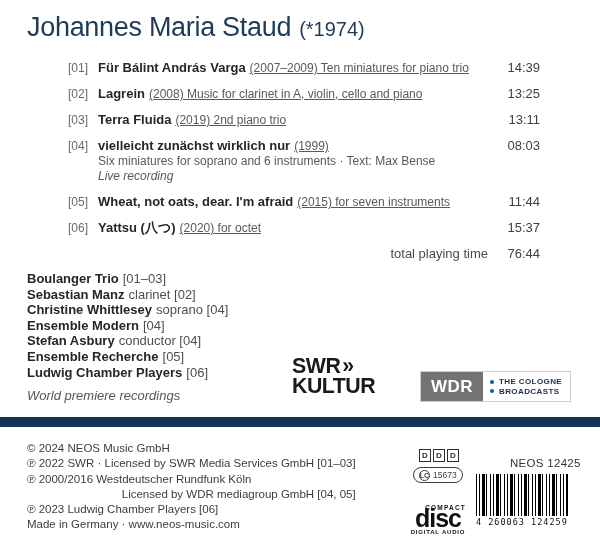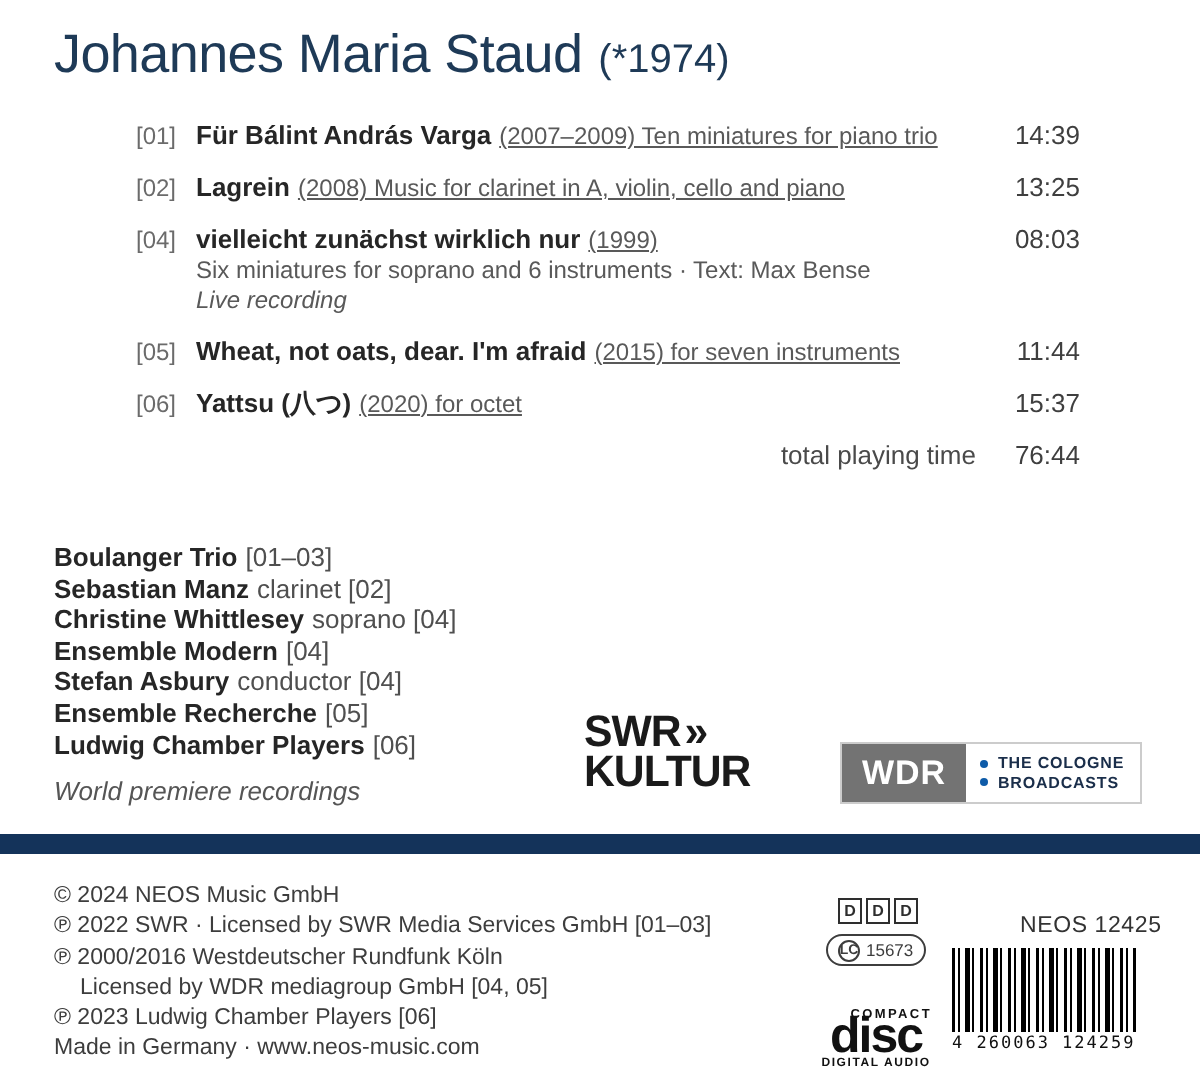--- a/index.html
+++ b/index.html
@@ -40,21 +40,21 @@
   .wdr-box{width:62px;height:29px;display:flex;align-items:center;justify-content:center;
     color:#ffffff;font-weight:bold;font-size:17px;letter-spacing:0.5px;}
   .wdr-right{display:flex;align-items:center;padding:3px 8px 3px 7px;background:#ffffff;}
   .wdr-dots{display:flex;flex-direction:column;justify-content:center;margin-right:5px;}
   .wdr-dot{width:4px;height:4px;border-radius:50%;margin:2.5px 0;}
   .wdr-tagline{font-size:8px;font-weight:bold;color:#1a2e4a;line-height:10px;letter-spacing:0.4px;}
   
   .navy-bar{position:absolute;left:0;top:417px;width:600px;height:10px;}
   
   .credits{position:absolute;left:27px;top:441px;font-size:11.5px;line-height:15.3px;color:#3d3d3d;}
-  .credit-indent{padding-left:13px;}
+  .credit-indent{padding-left:13px;text-align:right;}
   
   .ddd{position:absolute;left:419px;top:449px;display:flex;}
   .ddd-box{width:10px;height:11px;border:1px solid #2e2e2e;margin-right:2px;display:flex;
     align-items:center;justify-content:center;font-size:8px;font-weight:bold;color:#2e2e2e;}
   
   .lc{position:absolute;left:413px;top:467px;display:inline-flex;align-items:center;
     border:1.3px solid #3d3d3d;border-radius:9px;height:14px;padding:0 5px;}
   .lc-mark{font-size:7px;font-weight:bold;color:#3d3d3d;border:1px solid #3d3d3d;border-radius:50%;
     width:9px;height:9px;display:flex;align-items:center;justify-content:center;margin-right:3px;}
   .lc-num{font-size:8.5px;color:#3d3d3d;}
@@ -86,20 +86,25 @@
     <span class="tcontent"><span class="ttitle">Für Bálint András Varga</span><span class="tmeta">(2007–2009) Ten miniatures for piano trio</span></span>
     <span class="ttime">14:39</span>
   </div>
 
   <div class="track-row">
     <span class="tnum">[02]</span>
     <span class="tcontent"><span class="ttitle">Lagrein</span><span class="tmeta">(2008) Music for clarinet in A, violin, cello and piano</span></span>
     <span class="ttime">13:25</span>
   </div>
 
+  <div class="track-row">
+    <span class="tnum">[03]</span>
+    <span class="tcontent"><span class="ttitle">Terra Fluida</span><span class="tmeta">(2019) 2nd piano trio</span></span>
+    <span class="ttime">13:11</span>
+  </div>
 
   <div class="track-row">
     <span class="tnum">[04]</span>
     <span class="tcontent">
       <span class="ttitle">vielleicht zunächst wirklich nur</span><span class="tmeta">(1999)</span>
       <div class="tsub">Six miniatures for soprano and 6 instruments · Text: Max Bense</div>
       <div class="tnote">Live recording</div>
     </span>
     <span class="ttime">08:03</span>
   </div>

